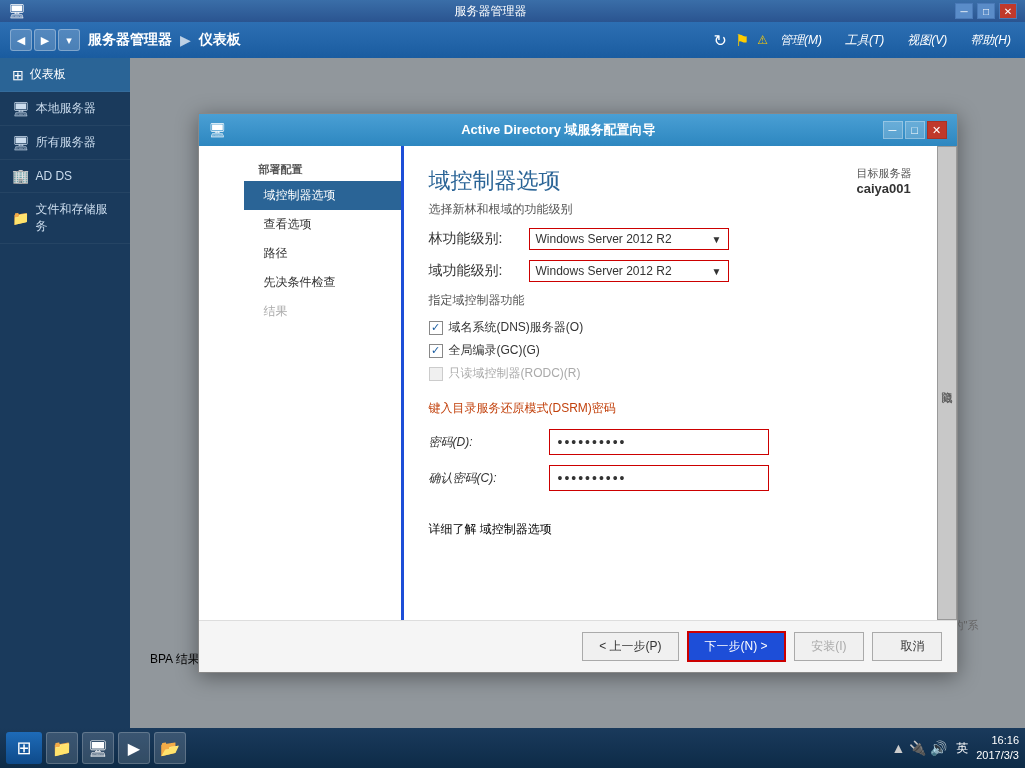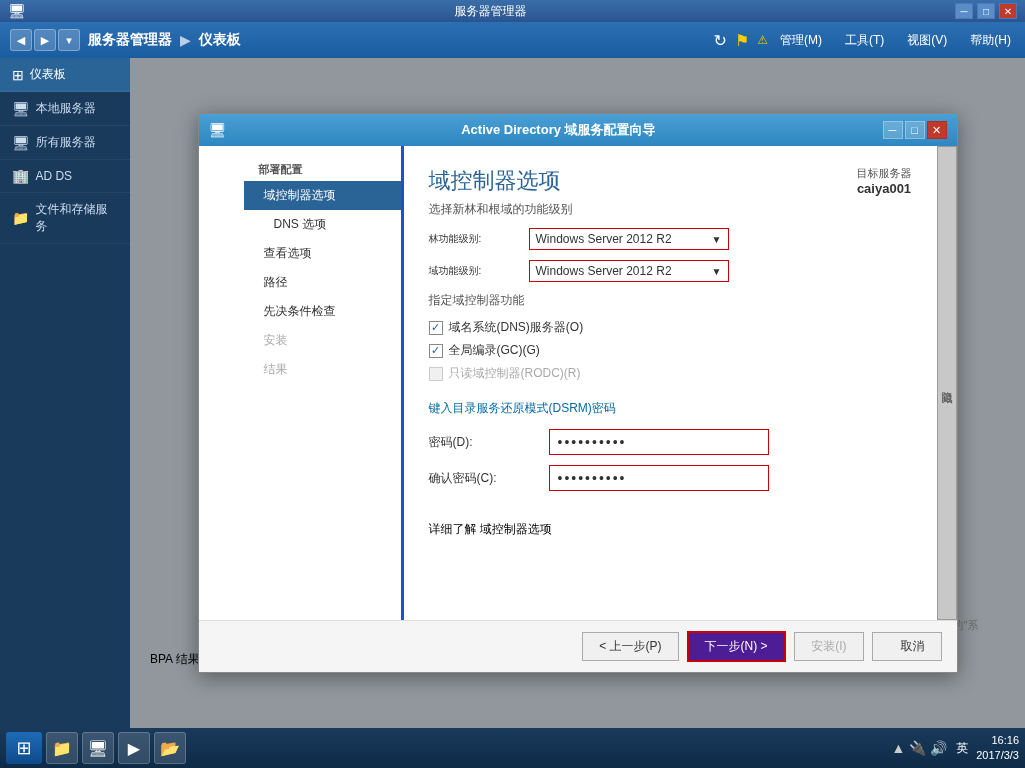--- a/index.html
+++ b/index.html
@@ -48,21 +48,21 @@
     .sm-nav-btn {
       width: 22px; height: 22px;
       background: rgba(255,255,255,0.2);
       border: 1px solid rgba(255,255,255,0.3);
       border-radius: 3px;
       display: flex; align-items: center; justify-content: center;
       font-size: 11px; color: white; cursor: pointer;
     }
     .sm-toolbar-right { margin-left: auto; display: flex; gap: 8px; align-items: center; }
     .sm-menu-items { display: flex; gap: 15px; font-size: 12px; color: white; }
-    .sm-menu-item { cursor: pointer; padding: 2px 4px; }
+    .sm-menu-item { cursor: pointer; padding: 2px 4px; font-style: italic; }
     .refresh-icon { font-size: 16px; color: white; }
     .flag-icon { color: #ffcc00; font-size: 16px; }
 
     
     .main-area {
       display: flex;
       flex: 1;
       overflow: hidden;
     }
     .sidebar {
@@ -188,21 +188,21 @@
       color: #555;
       margin-bottom: 10px;
     }
     .field-row {
       display: flex;
       align-items: center;
       margin-bottom: 10px;
     }
     .field-label {
       width: 100px;
-      font-size: 10px;
+      font-size: 14px;
       color: #333;
     }
     .field-select {
       display: flex;
       align-items: center;
       border: 1px solid #c00;
       background: white;
       padding: 3px 6px;
       width: 200px;
       font-size: 12px;
@@ -228,33 +228,34 @@
       background: white;
       display: flex; align-items: center; justify-content: center;
       font-size: 11px;
       cursor: pointer;
     }
     .checkbox.checked { background: white; color: #1a5ca0; }
     .checkbox.disabled { background: #f0f0f0; border-color: #ccc; }
 
     .dsrm-section-label {
       font-size: 12px;
-      color: #0369a1;
+      color: #c2410c;
       margin-top: 18px;
       margin-bottom: 12px;
     }
     .password-row {
       display: flex;
       align-items: center;
       margin-bottom: 10px;
     }
     .password-label {
       width: 120px;
       font-size: 12px;
       color: #333;
+      font-style: italic;
     }
     .password-input {
       border: 1px solid #c00;
       background: white;
       padding: 4px 8px;
       width: 220px;
       font-size: 14px;
       letter-spacing: 2px;
       color: #333;
     }
@@ -282,21 +283,21 @@
       padding: 5px 16px;
       font-size: 12px;
       background: #f0f0f0;
       border: 1px solid #aaa;
       cursor: pointer;
       color: #333;
       min-width: 70px;
       text-align: right;
     }
     .dialog-btn.primary {
-      background: #4c1d95;
+      background: #1d4ed8;
       color: white;
       border-color: #1a5486;
       border: 2px solid #c00;
     }
     .dialog-btn.disabled { color: #aaa; cursor: default; }
 
     
     .taskbar-bottom {
       height: 40px;
       background: linear-gradient(to bottom, #1a3a5c, #0d2b47);
@@ -417,33 +418,31 @@
               <div class="dialog-win-ctrl">□</div>
               <div class="dialog-win-ctrl close">✕</div>
             </div>
           </div>
 
           <div class="dialog-body">
 
             <div class="dialog-nav">
               <div class="dialog-nav-section">部署配置</div>
               <div class="dialog-nav-item active">域控制器选项</div>
-              <div class="dialog-nav-item sub">DNS 选项</div>
               <div class="dialog-nav-item">查看选项</div>
               <div class="dialog-nav-item">路径</div>
               <div class="dialog-nav-item">先决条件检查</div>
-              <div class="dialog-nav-item disabled">安装</div>
               <div class="dialog-nav-item disabled">结果</div>
             </div>
 
             <div class="dialog-content">
               <div class="dialog-content-inner">
                 <div style="display:flex; justify-content:space-between; align-items:flex-start;">
                   <h1 class="dialog-page-title">域控制器选项</h1>
-                  <div style="text-align:center;">
+                  <div style="text-align:left;">
                     <div style="font-size:11px; color:#555;">目标服务器</div>
                     <div style="font-size:13px; font-weight:bold; color:#333;">caiya001</div>
                   </div>
                 </div>
 
                 <div class="section-label">选择新林和根域的功能级别</div>
 
                 <div class="field-row">
                   <span class="field-label">林功能级别:</span>
                   <div class="field-select">

